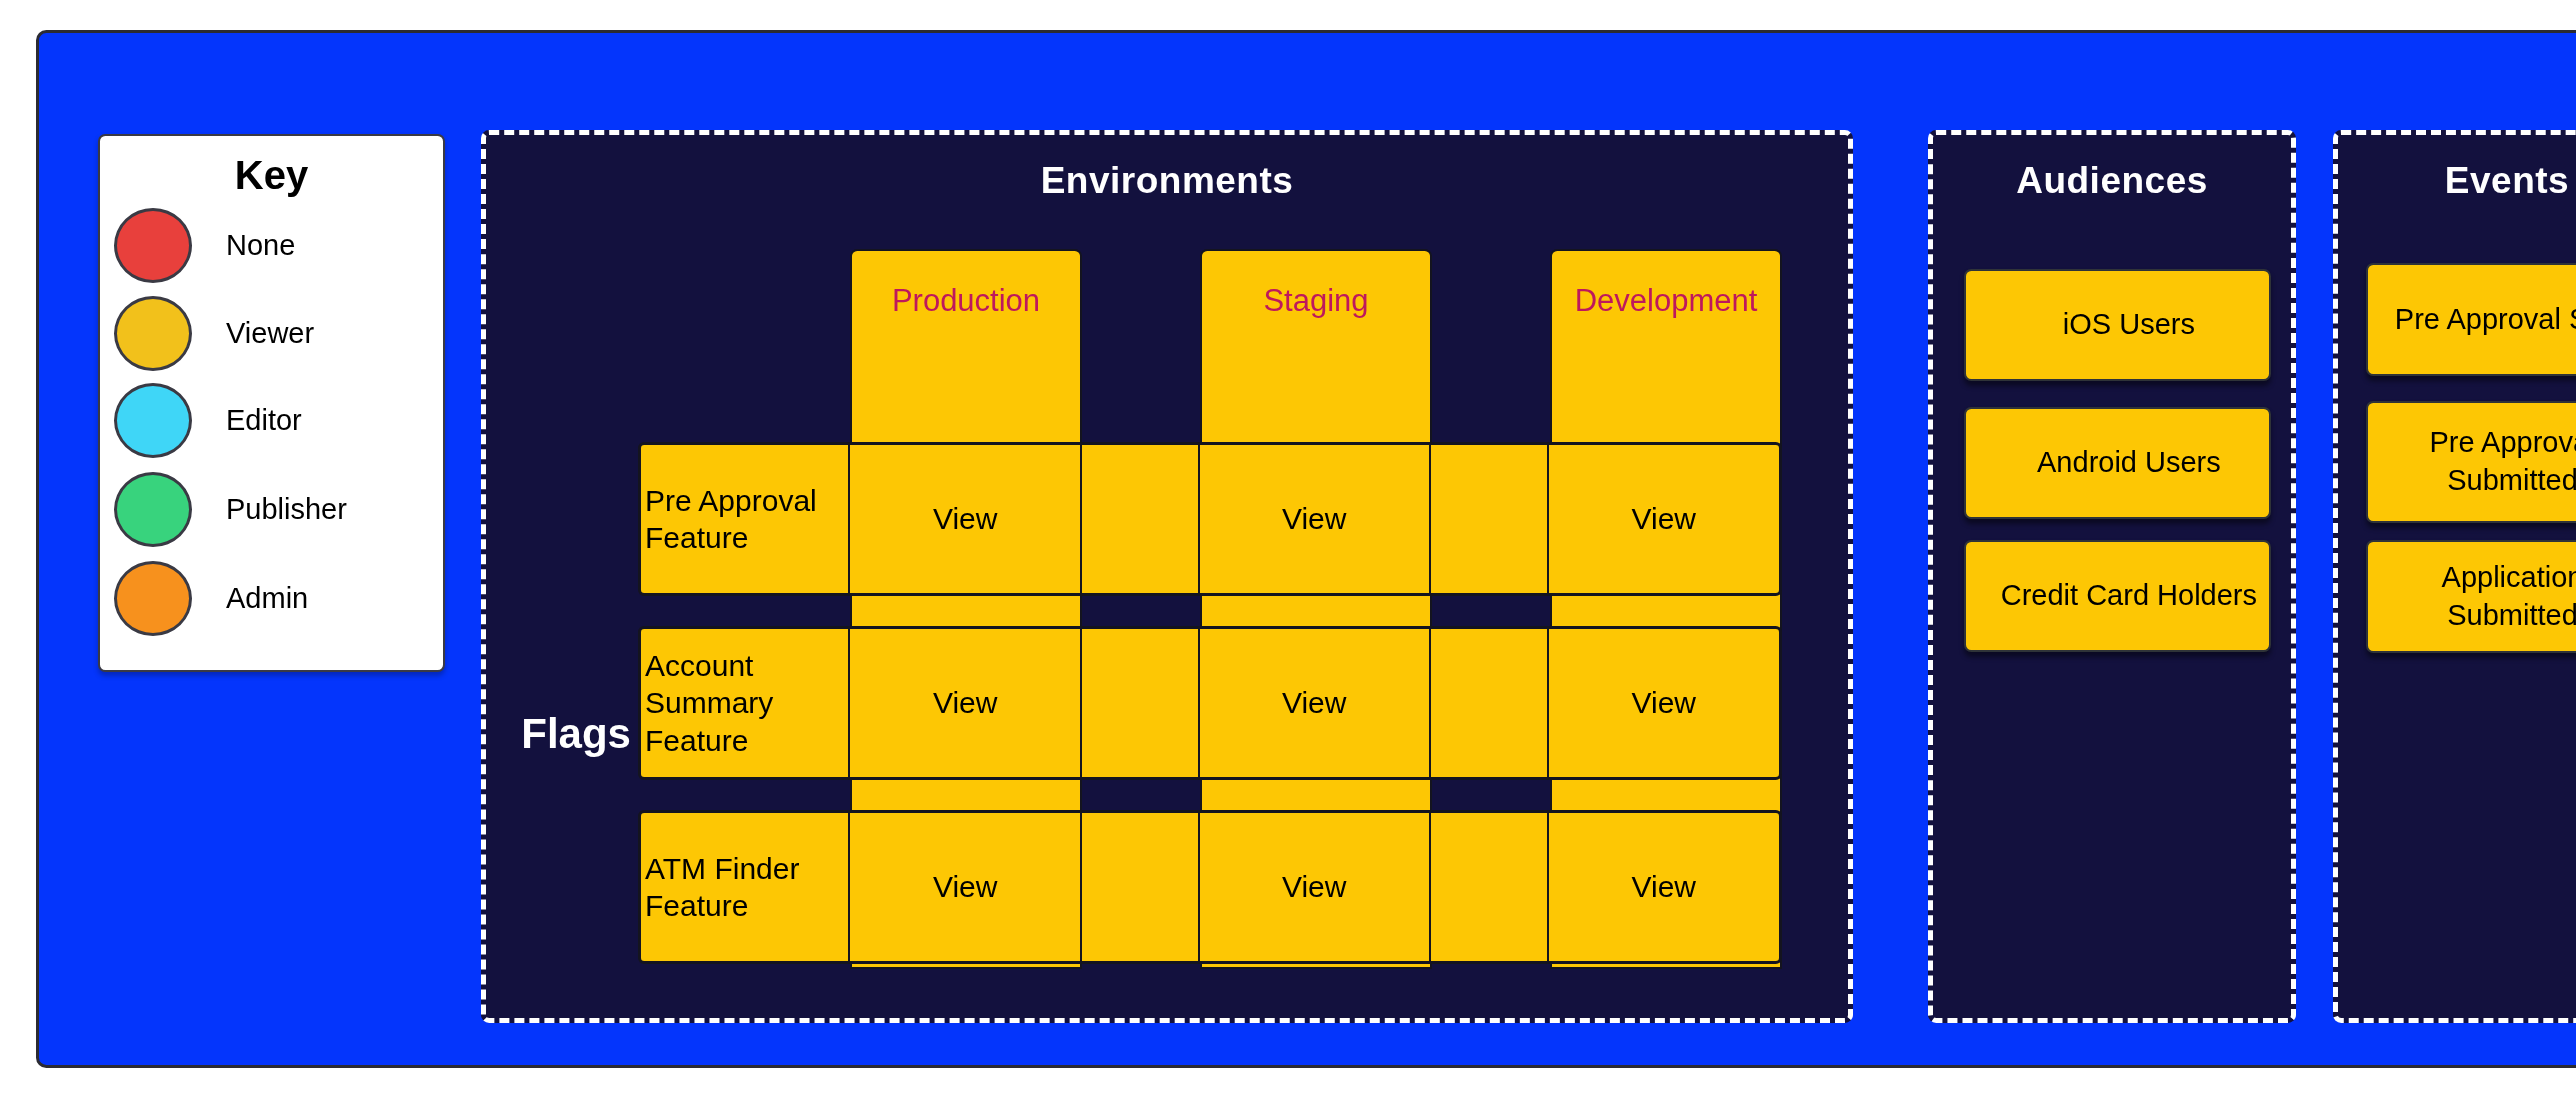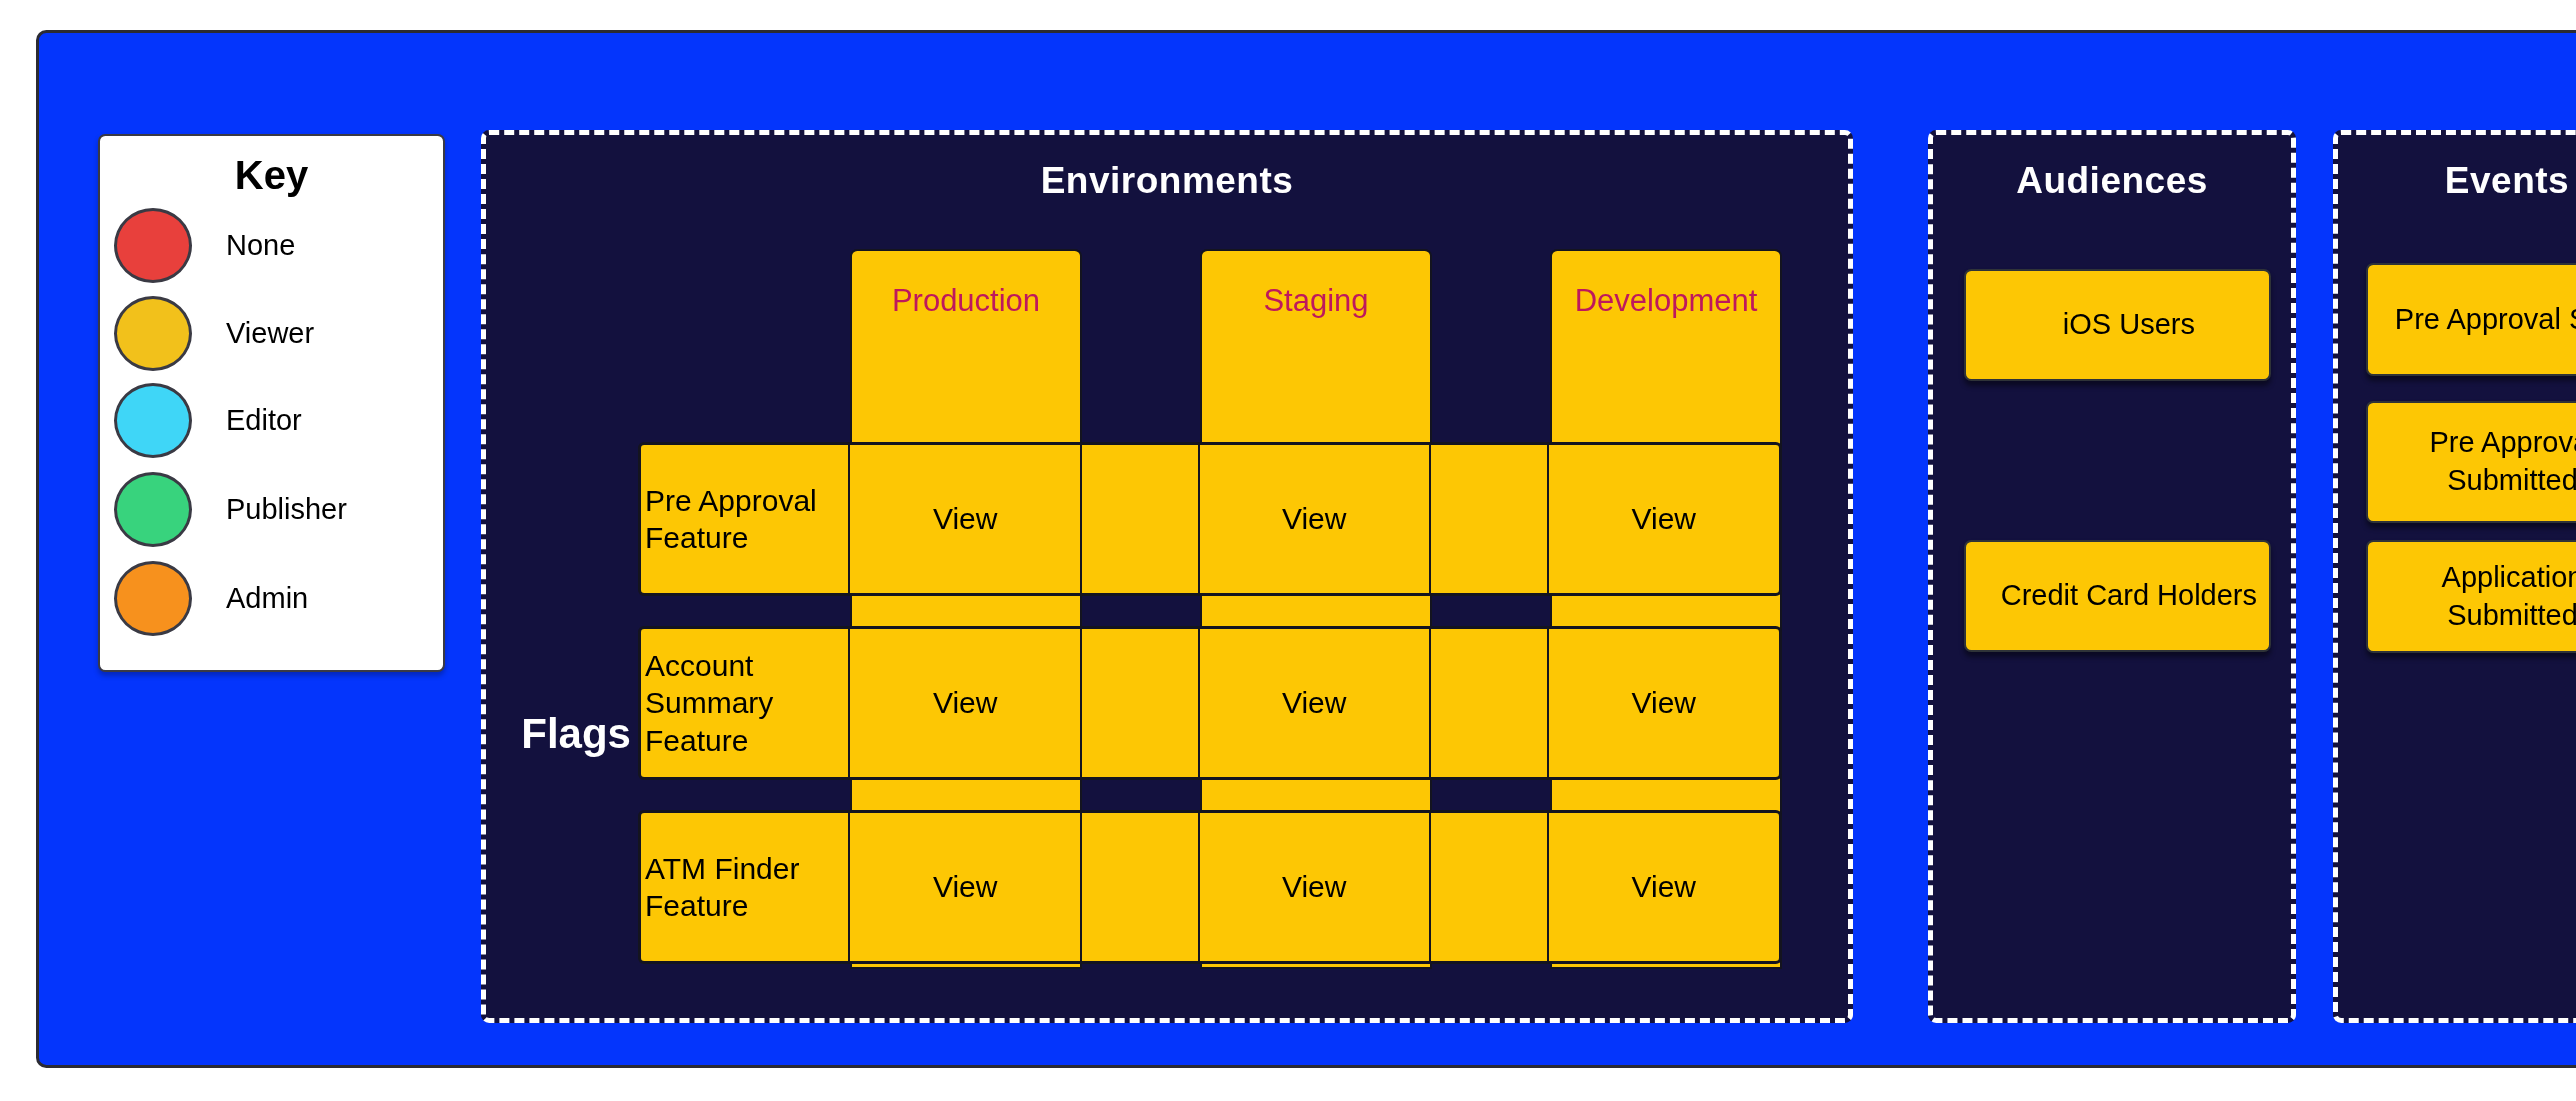--- a/index.html
+++ b/index.html
@@ -208,20 +208,21 @@
       <div class="cell cell-gap"></div>
       <div class="cell cell-view">View</div>
       <div class="cell cell-gap"></div>
       <div class="cell cell-view">View</div>
     </div>
   </section>
 
   <section class="panel aud-panel">
     <h2 class="panel-title">Audiences</h2>
     <div class="node-box" style="top:134px;">iOS Users</div>
+    <div class="node-box" style="top:272px;">Android Users</div>
     <div class="node-box" style="top:405px;">Credit Card Holders</div>
   </section>
 
   <section class="panel evt-panel">
     <h2 class="panel-title">Events</h2>
     <div class="node-box" style="top:128px;">Pre Approval Start</div>
     <div class="node-box" style="top:266px; height:122px;">Pre Approval Submitted</div>
     <div class="node-box" style="top:405px;">Application Submitted</div>
   </section>
 

